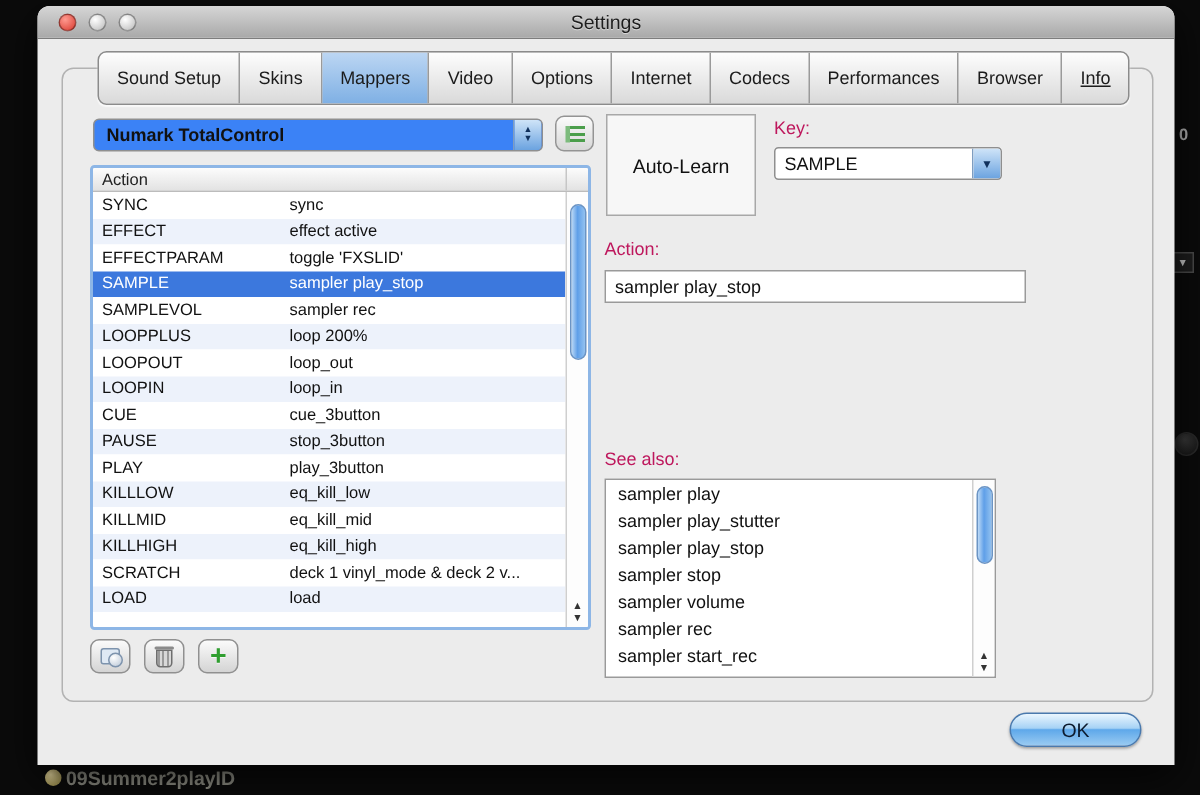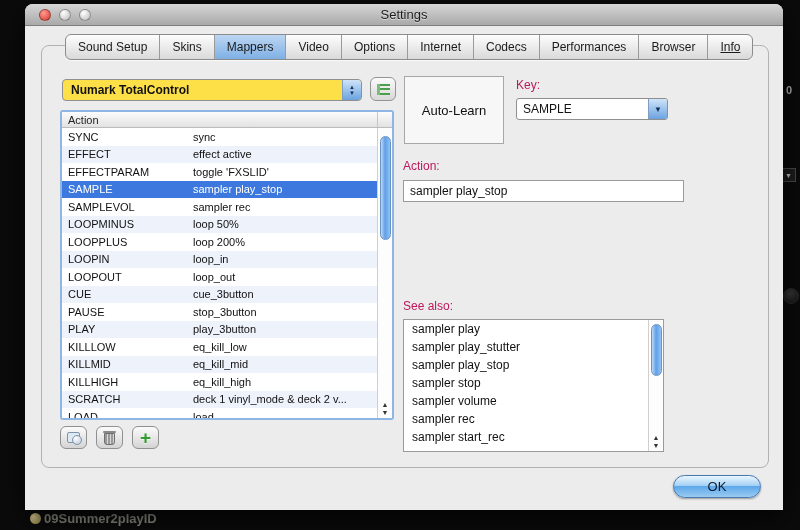--- a/index.html
+++ b/index.html
@@ -16,30 +16,30 @@
   
   .window { position:absolute; left:25px; top:4px; width:758px; height:506px; border-radius:8px 8px 0 0; background:#ececec; box-shadow:0 8px 28px rgba(0,0,0,.75); }
   .titlebar { position:absolute; left:0; top:0; right:0; height:22px; border-radius:8px 8px 0 0; background:linear-gradient(#d6d6d6, #a9a9a9); border-bottom:1px solid #7d7d7d; }
   .title { position:absolute; left:0; right:0; top:3px; text-align:center; font-size:13px; color:#1d1d1d; text-shadow:0 1px 0 rgba(255,255,255,.5); }
   .lights { position:absolute; left:14px; top:5px; display:flex; gap:8px; }
   .light { width:12px; height:12px; border-radius:50%; border:1px solid rgba(0,0,0,.35); }
   .light.red { background:radial-gradient(circle at 35% 30%, #ff9a90, #d93b30); }
   .light.dim { background:radial-gradient(circle at 35% 30%, #ffffff, #b9b9b9); }
 
   
-  .tabbar { position:absolute; left:40px; top:30px; height:26px; display:inline-flex; border:1px solid #8b8b8b; border-radius:6px; overflow:hidden; background:linear-gradient(#fdfdfd,#d9d9d9); box-shadow:0 1px 1px rgba(255,255,255,.7); z-index:3; }
+  .tabbar { position:absolute; left:40px; top:30px; height:36px; display:inline-flex; border:1px solid #8b8b8b; border-radius:6px; overflow:hidden; background:linear-gradient(#fdfdfd,#d9d9d9); box-shadow:0 1px 1px rgba(255,255,255,.7); z-index:3; }
   .tab { padding:0 12px; font-size:12px; color:#1b1b1b; display:flex; align-items:center; border-right:1px solid #9a9a9a; white-space:nowrap; cursor:default; }
   .tab:last-child { border-right:none;text-decoration:underline; }
   .tab.selected { background:linear-gradient(#bcd6f3,#7fb0e4); }
 
   
   .groupbox { position:absolute; left:16px; top:41px; width:728px; height:423px; border:1px solid #b2b2b2; border-radius:8px; background:#ececec; }
 
   
-  .device-select { position:absolute; left:20px; top:33px; width:300px; height:22px; background:#fde047; border:1px solid #8f8f8f; border-radius:4px; display:flex; align-items:center; }
+  .device-select { position:absolute; left:20px; top:33px; width:300px; height:22px; background:#3b82f6; border:1px solid #8f8f8f; border-radius:4px; display:flex; align-items:center; }
   .device-select .val { flex:1; font-size:12px; font-weight:bold; color:#111; padding-left:8px; }
   .stepper { width:19px; height:100%; border-left:1px solid #7e9dc0; border-radius:0 3px 3px 0; background:linear-gradient(#cfe4f8,#6ba3e0); display:flex; flex-direction:column; align-items:center; justify-content:center; color:#10305c; font-size:6px; line-height:6px; }
   .list-btn { position:absolute; left:328px; top:31px; width:26px; height:24px; border:1px solid #949494; border-radius:6px; background:linear-gradient(#fbfbfb,#d7d7d7); display:flex; align-items:center; justify-content:center; }
   .list-glyph { width:13px; height:11px; background:repeating-linear-gradient(#4b9e4b 0 2px, transparent 2px 4.5px); border-left:3px solid #7dbb7d; }
 
   
   .table { position:absolute; left:18px; top:64px; width:334px; height:310px; background:#fff; border:2px solid #8db6e6; border-radius:3px; overflow:hidden; }
   .thead { height:16px; display:flex; background:linear-gradient(#fcfcfc,#e2e2e2); border-bottom:1px solid #bcbcbc; font-size:11px; color:#222; }
   .th-key { width:125px; padding-left:6px; border-right:1px solid #c6c6c6; display:flex; align-items:center; }
   .th-action { flex:1; padding-left:6px; display:flex; align-items:center; }
@@ -149,34 +149,30 @@
           </div>
         <div class="row selected">
             <span class="cell-key">SAMPLE</span>
             <span class="cell-action">sampler play_stop</span>
           </div>
         <div class="row">
             <span class="cell-key">SAMPLEVOL</span>
             <span class="cell-action">sampler rec</span>
           </div>
         <div class="row">
-            <span class="cell-key">LOOPMINUS</span>
-            <span class="cell-action">loop 50%</span>
-          </div>
-        <div class="row">
             <span class="cell-key">LOOPPLUS</span>
             <span class="cell-action">loop 200%</span>
           </div>
         <div class="row">
+            <span class="cell-key">LOOPOUT</span>
+            <span class="cell-action">loop_out</span>
+          </div>
+        <div class="row">
             <span class="cell-key">LOOPIN</span>
             <span class="cell-action">loop_in</span>
-          </div>
-        <div class="row">
-            <span class="cell-key">LOOPOUT</span>
-            <span class="cell-action">loop_out</span>
           </div>
         <div class="row">
             <span class="cell-key">CUE</span>
             <span class="cell-action">cue_3button</span>
           </div>
         <div class="row">
             <span class="cell-key">PAUSE</span>
             <span class="cell-action">stop_3button</span>
           </div>
         <div class="row">

